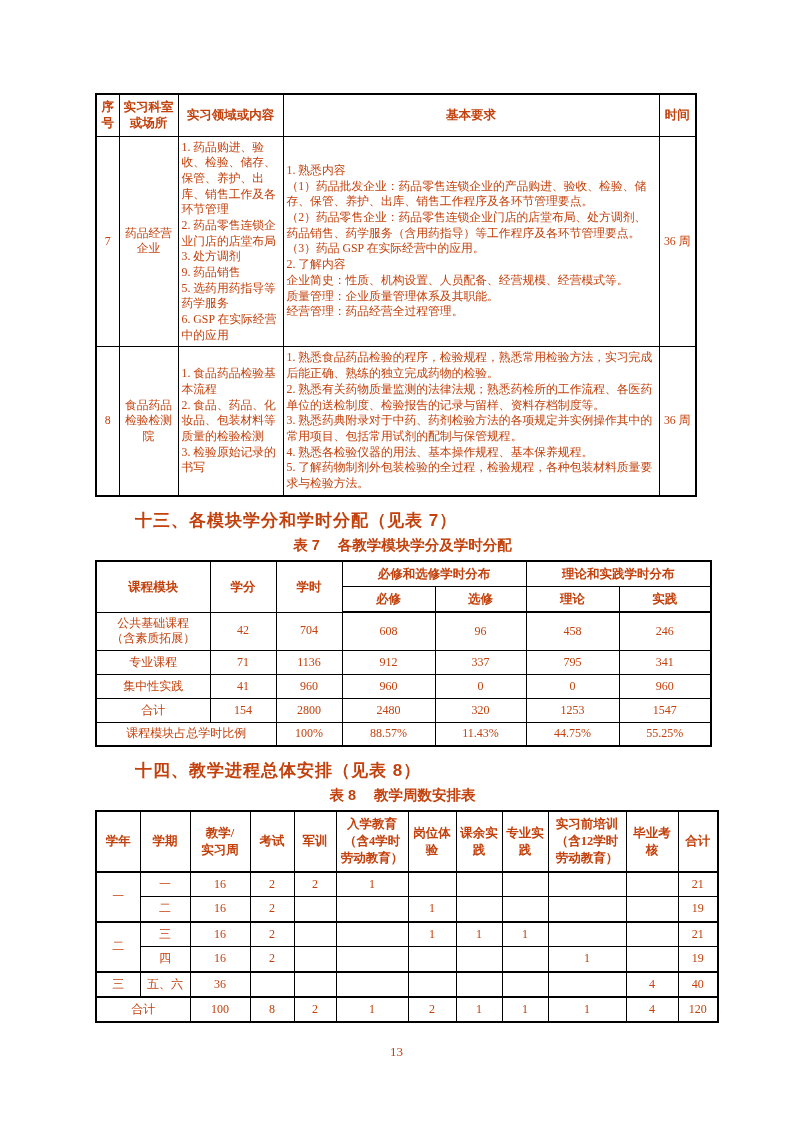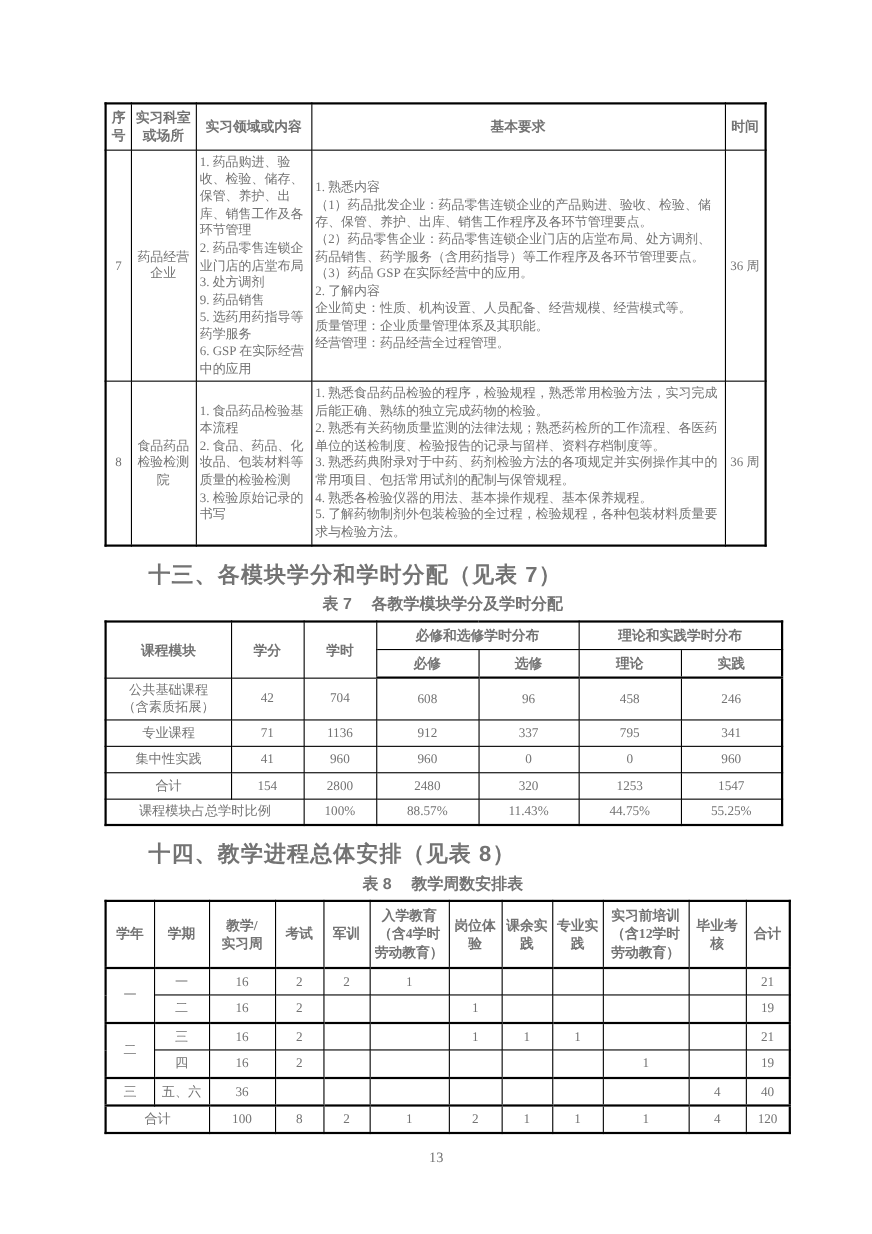--- a/index.html
+++ b/index.html
@@ -1,18 +1,18 @@
 <!DOCTYPE html>
 <html><head>
 <meta charset="utf-8">
 <style>
   * { margin:0; padding:0; box-sizing:border-box; }
   html,body { background:#ffffff; }
   .page {
-    width:726px; height:1122px; background:#fff; color:#737373;
+    width:726px; height:1122px; background:#fff; color:#c2410c;
     position:relative; overflow:hidden;
     font-family:"Liberation Serif","DejaVu Serif",serif;
     padding-left:48px;
   }
   .content { position:absolute; left:95px; top:93px; width:630px; }
 
   table { border-collapse:collapse; table-layout:fixed; }
   th, td { border:1px solid #000; }
 
   
@@ -25,21 +25,21 @@
     font-size:11.8px; line-height:1.33; padding:3px 3px;
     text-align:center; vertical-align:middle; word-break:break-all;
   }
   .t1 td.l { text-align:left; }
   .pre { white-space:pre-line; }
   .nowrap { white-space:nowrap; word-break:keep-all; }
 
   
   .sec {
     font-family:"Liberation Sans","DejaVu Sans",sans-serif;
-    font-size:20px; font-weight:bold; letter-spacing:1px;
+    font-size:17px; font-weight:bold; letter-spacing:1px;
     margin:12px 0 4px 40px;
   }
   .caption {
     width:615px; text-align:center;
     font-family:"Liberation Sans","DejaVu Sans",sans-serif;
     font-size:14.5px; font-weight:bold; margin:2px 0 5px 0;
   }
   .caption .cap-label { margin-right:18px; }
 
   

